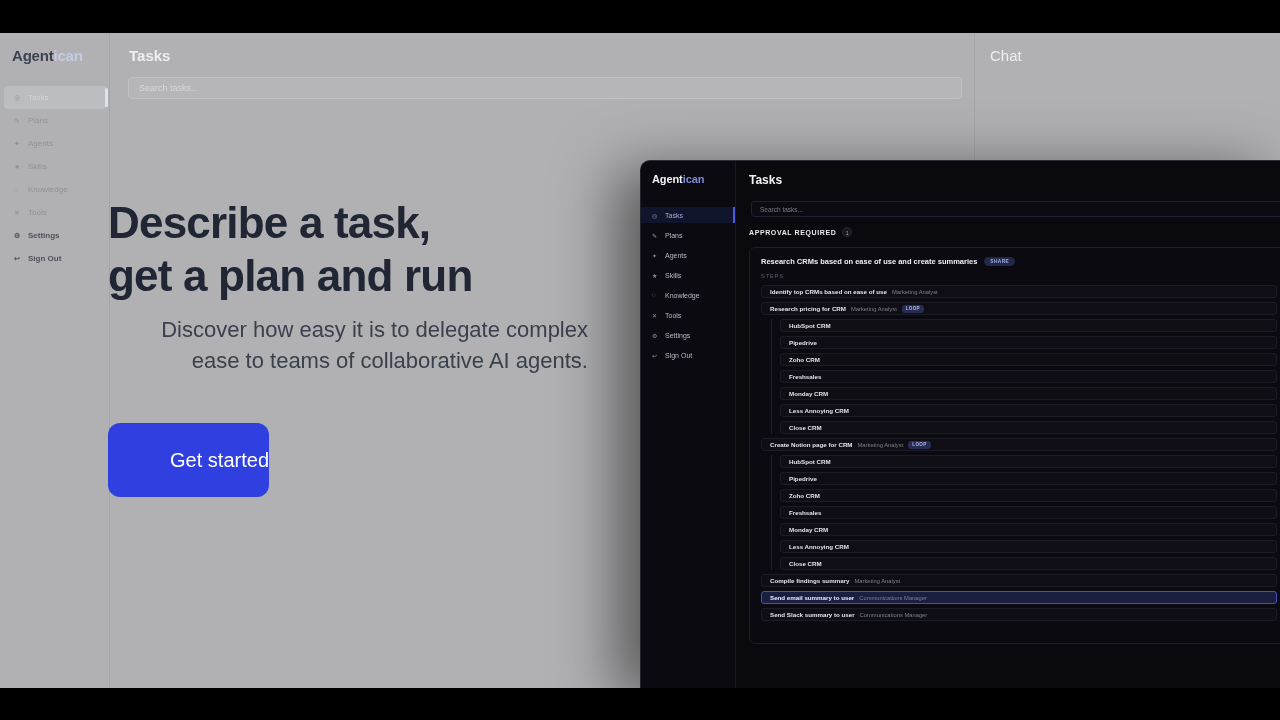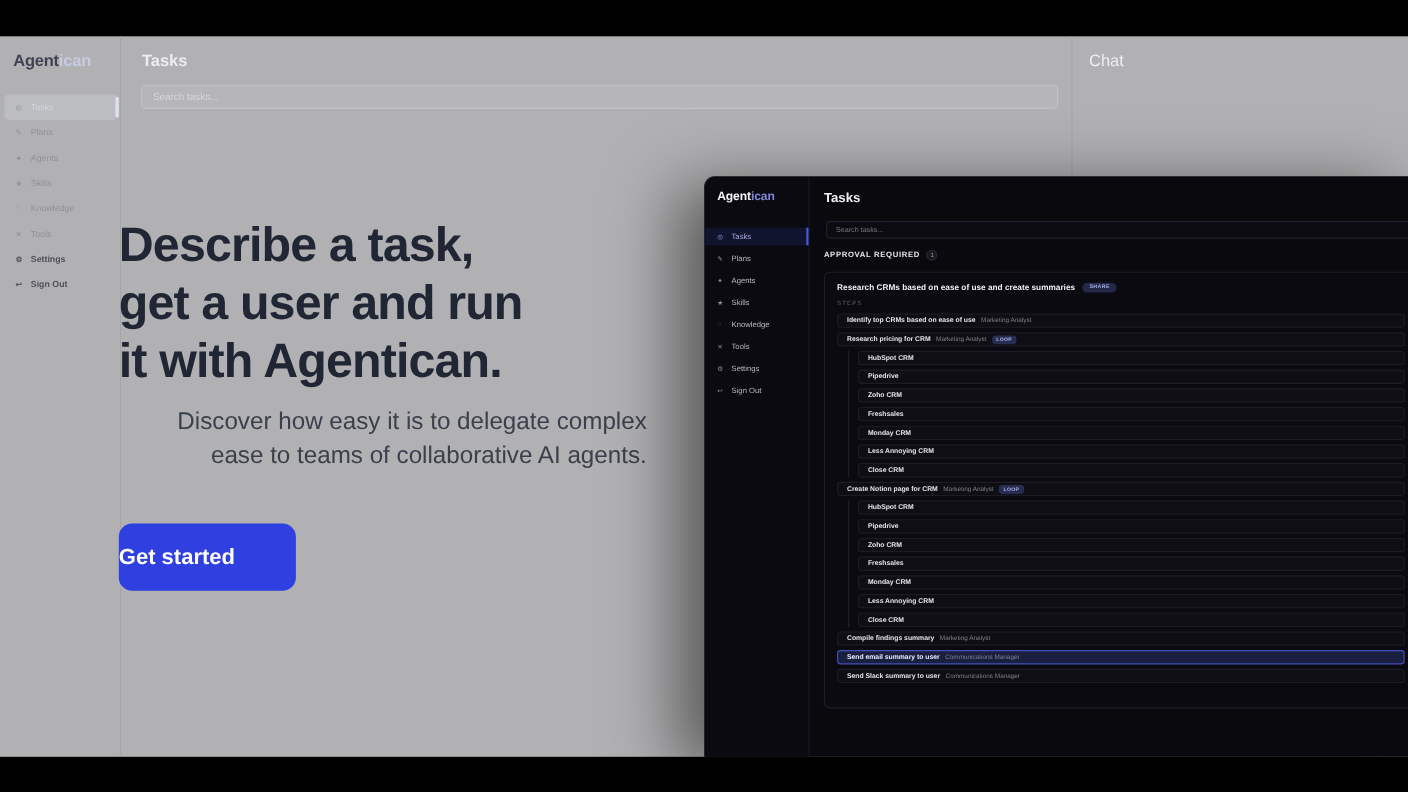--- a/index.html
+++ b/index.html
@@ -22,21 +22,21 @@
   .bg-header-title { position:absolute; left:129px; top:14px; font-size:15px; font-weight:bold; color:#edeef1; }
   .bg-search { position:absolute; left:128px; top:44px; width:834px; height:22px; background:#b6b6b8; border:1px solid #c2c2c4; border-radius:4px; color:#d8d8da; font-size:9px; padding:0 10px; font-family:"Liberation Sans",sans-serif; }
   .bg-search::placeholder { color:#d8d8da; }
   .bg-chat-panel { position:absolute; left:974px; top:0; right:0; height:100%; border-left:1px solid #a5a5a8; }
   .bg-chat-title { position:absolute; left:15px; top:14px; font-size:15px; font-weight:normal; color:#edeef1; }
 
   
   .hero { position:absolute; left:108px; top:196px; width:480px; z-index:5; }
   .hero h1 { font-size:44px; line-height:53px; font-weight:800; color:#202634; letter-spacing:-0.8px; }
   .hero p { margin-top:12px; font-size:22px; line-height:31px; color:#3a404c;text-align:right; }
-  .cta { margin-top:47px; display:inline-block; width:161px; height:61px; line-height:58px; text-align:left; background:#3040e0; color:#fff; font-size:20px; font-weight:bold; border:none; border-radius:12px; cursor:pointer; font-family:"Liberation Sans",sans-serif; }
+  .cta { margin-top:47px; display:inline-block; width:161px; height:74px; line-height:58px; text-align:right; background:#3040e0; color:#fff; font-size:20px; font-weight:normal; border:none; border-radius:12px; cursor:pointer; font-family:"Liberation Sans",sans-serif; }
 
   
   .app-window { position:absolute; left:640px; top:160px; width:645px; height:528px; background:#09090e; border-top-left-radius:10px; box-shadow:-24px 10px 60px rgba(0,0,0,0.5); overflow:hidden; z-index:10; border-top:1px solid #2e2e38; border-left:1px solid #23232c; }
   .aw-sidebar { position:absolute; left:0; top:0; width:95px; height:100%; background:#0a0a10; border-right:1px solid #1a1a23; }
   .aw-logo { position:absolute; left:11px; top:12px; font-size:11px; font-weight:800; color:#f4f4f7; letter-spacing:-0.1px; }
   .aw-logo .accent { color:#8089d8; }
   .aw-nav { position:absolute; left:0; top:46px; width:100%; }
   .aw-nav .nav-item { position:relative; display:flex; align-items:center; height:16px; margin-bottom:4px; padding-left:11px; color:#b9bac4; font-size:7px; }
   .aw-nav .nav-icon { width:13px; font-size:6px; color:#8d8e9a; }
   .aw-nav .nav-item.active { background:#10142c; color:#a6aee8; }
@@ -108,22 +108,21 @@
     <div class="bg-header-title">Tasks</div>
     <input class="bg-search" placeholder="Search tasks..." style="">
     <div class="bg-chat-panel">
       <div class="bg-chat-title">Chat</div>
     </div>
   </div>
 
   <div class="hero">
     <h1>
       <span>Describe a task,</span><br>
-      <span>get a user and run</span><br>
-      <span>it with Agentican.</span>
+      <span>get a plan and run</span><br>
     </h1>
     <p>
       <span>Discover how easy it is to delegate complex</span><br>
       <span>ease to teams of collaborative AI agents.</span>
     </p>
     <button class="cta">Get started</button>
   </div>
 
   <div class="app-window">
     <div class="aw-sidebar">

